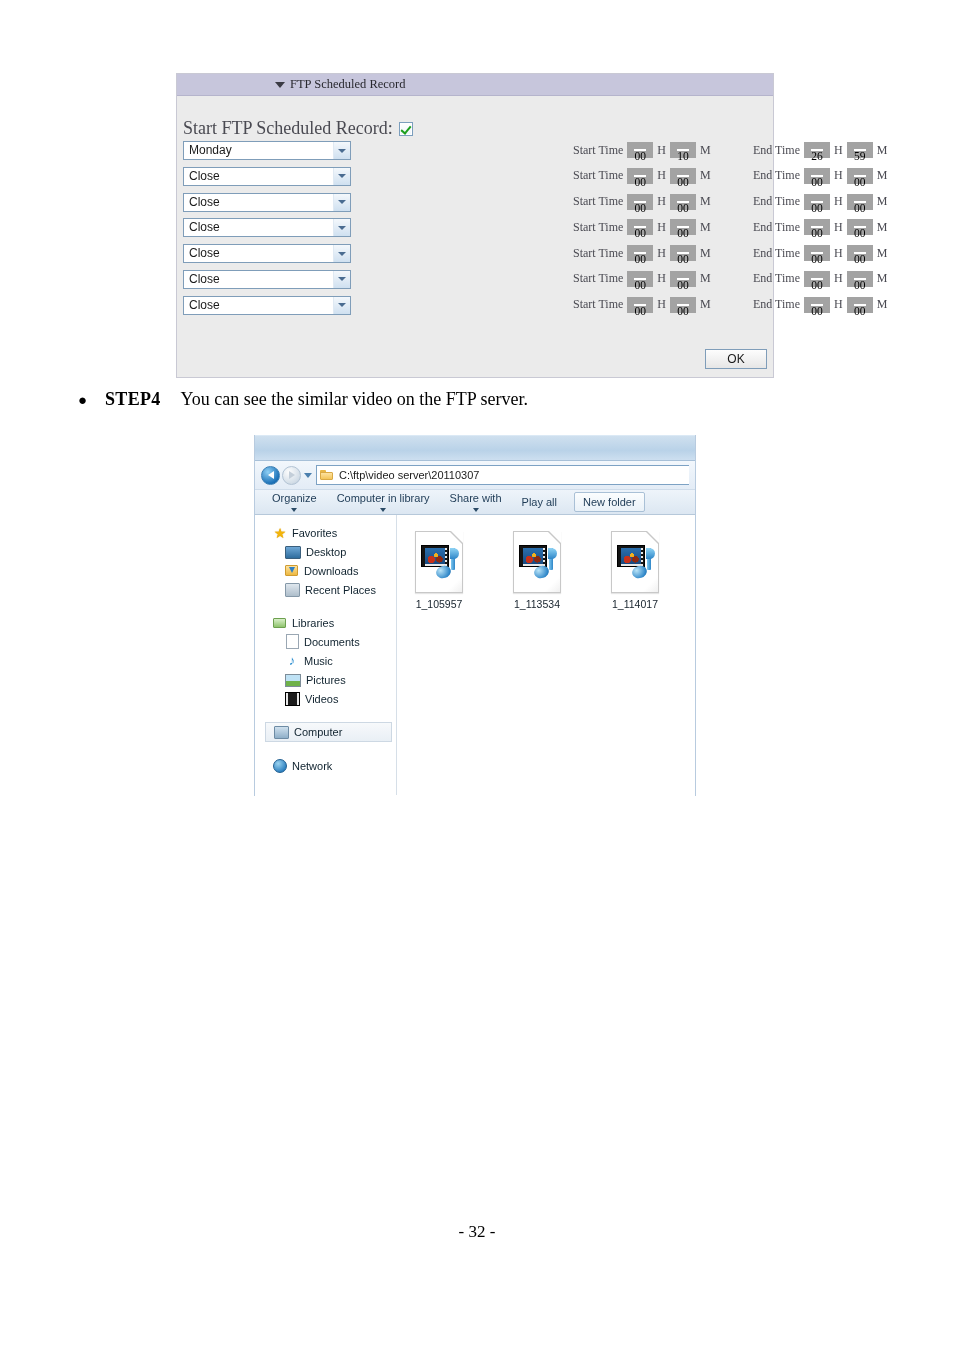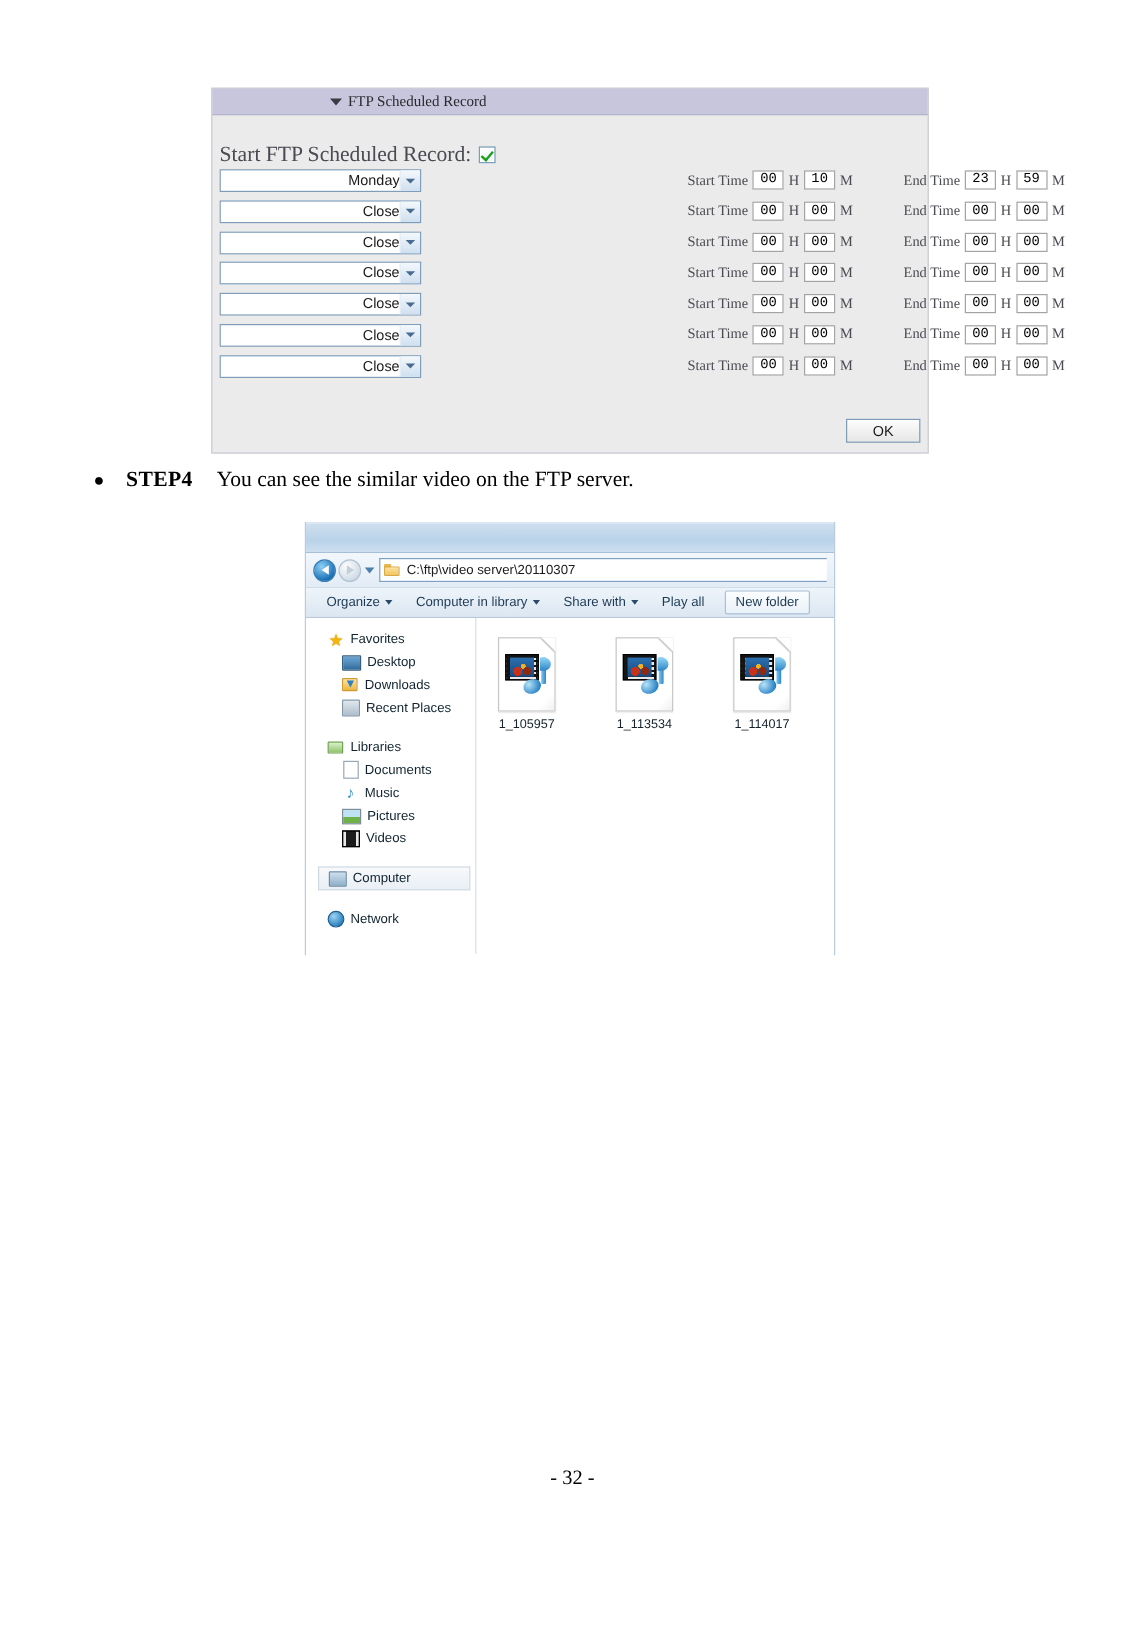--- a/index.html
+++ b/index.html
@@ -104,21 +104,20 @@
     display: flex;
     align-items: center;
   }
   .day-select .val {
     font-family: "Liberation Sans", sans-serif;
     font-size: 12px;
     color: #1a1a1a;
     padding-left: 5px;
     flex: 1;
     line-height: 17px;
-    text-align: right;
   }
   .day-select .arrowbox {
     width: 16px; height: 17px;
     background: linear-gradient(#f4f8fc, #cfe0f0);
     border-left: 1px solid #dfe9f3;
     display: flex;
     align-items: center;
     justify-content: center;
   }
   .day-select .arrowbox i {
@@ -137,24 +136,24 @@
     font-family: "Liberation Serif", serif;
     font-size: 12px;
     color: #4a4a52;
     white-space: nowrap;
   }
   .time-group.start { left: 396px; }
   .time-group.end { left: 576px; }
   .time-group .tg-label { margin-right: 4px; }
   .time-input {
     width: 26px; height: 16px;
-    border: 1px solid #a3a3a3;
+    border: 7px solid #a3a3a3;
     background: #ffffff;
     box-sizing: border-box;
-    font-family: Liberation Mono, monospace;
+    font-family: Liberation Serif, serif;
     font-size: 11.5px;
     color: #000000;
     text-align: center;
     line-height: 14px;
   }
   .unit { margin: 0 4px; color: #4a4a52; font-size: 12px; }
 
   #ok-button {
     position: absolute;
     right: 6px; bottom: 8px;
@@ -317,20 +316,21 @@
     display: flex;
     align-items: center;
     gap: 4px;
     padding: 3px 8px;
     font-family: "Liberation Sans", sans-serif;
     font-size: 11px;
     color: #1d3a55;
     white-space: nowrap;
     border: 1px solid transparent;
     box-sizing: border-box;
+    flex-direction: column;
   }
   .tb-item .caret {
     width: 0; height: 0;
     border-left: 3.5px solid transparent;
     border-right: 3.5px solid transparent;
     border-top: 4px solid #2a4a66;
     display: block;
   }
   .tb-item.framed {
     border: 1px solid #a9c0d6;
@@ -596,21 +596,21 @@
           </div>
           <div class="time-group start">
             <span class="tg-label">Start Time</span>
             <span class="time-input">00</span>
             <span class="unit">H</span>
             <span class="time-input">10</span>
             <span class="unit">M</span>
           </div>
           <div class="time-group end">
             <span class="tg-label">End Time</span>
-            <span class="time-input">23</span>
+            <span class="time-input">26</span>
             <span class="unit">H</span>
             <span class="time-input">59</span>
             <span class="unit">M</span>
           </div>
         </div>
         <div class="sched-row">
           <div class="day-select">
             <span class="val">Close</span>
             <span class="arrowbox">
               <i></i>

